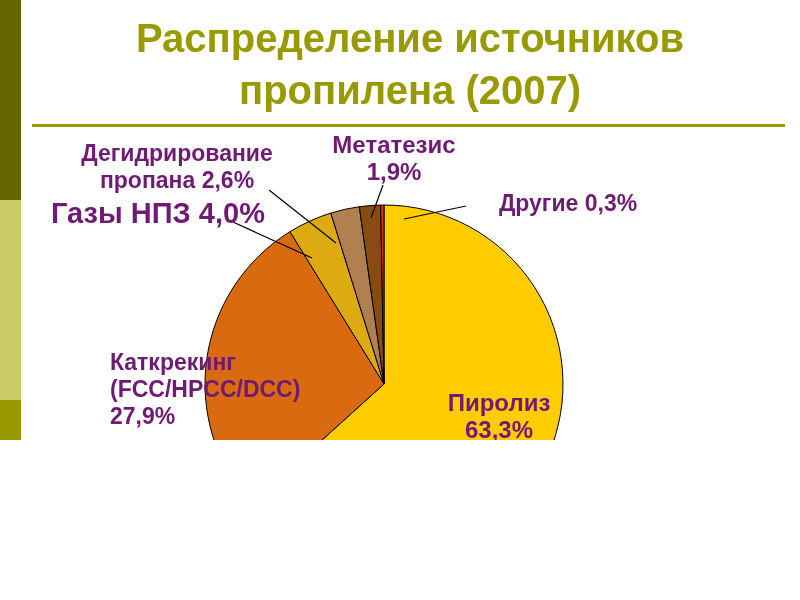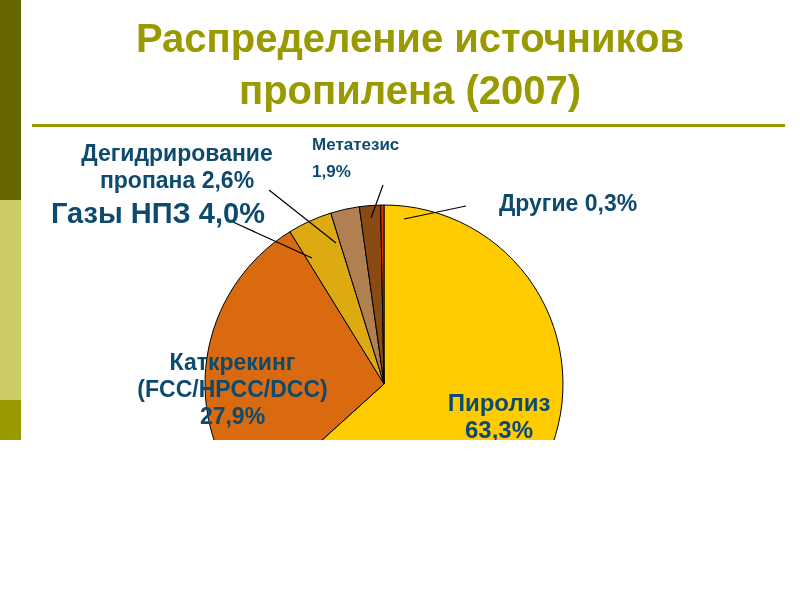--- a/index.html
+++ b/index.html
@@ -69,29 +69,29 @@
     width: 800px;
     height: 600px;
   }
   svg.pie-svg { display: block; }
 
   
   .lbl {
     position: absolute;
     font-family: "Liberation Sans", sans-serif;
     font-weight: bold;
-    color: #0c4a6e;
+    color: #701a75;
     line-height: 27px;
     white-space: pre;
   }
   .lbl-dehydro   { left: 52px;  top: 140px; width: 250px; text-align: center; font-size: 23px; }
   .lbl-refgas    { left: 42px;  top: 200px; width: 232px; text-align: center; font-size: 29px; }
-  .lbl-metathesis{ left: 312px; top: 131px; width: 164px; text-align: left; font-size: 17px; }
+  .lbl-metathesis{ left: 312px; top: 131px; width: 164px; text-align: center; font-size: 24px; }
   .lbl-other     { left: 463px; top: 190px; width: 210px; text-align: center;   font-size: 23px; }
-  .lbl-cracking  { left: 110px; top: 349px; width: 245px; text-align: center; font-size: 23px; }
+  .lbl-cracking  { left: 110px; top: 349px; width: 245px; font-size: 23px; }
   .lbl-pyrolysis { left: 404px; top: 389px; width: 190px; text-align: center; font-size: 24px; }
 </style>
 </head>
 <body>
 
 <div id="slide">
 
   <div class="sidebar">
     <div class="band band-top"></div>
     <div class="band band-mid"></div>

